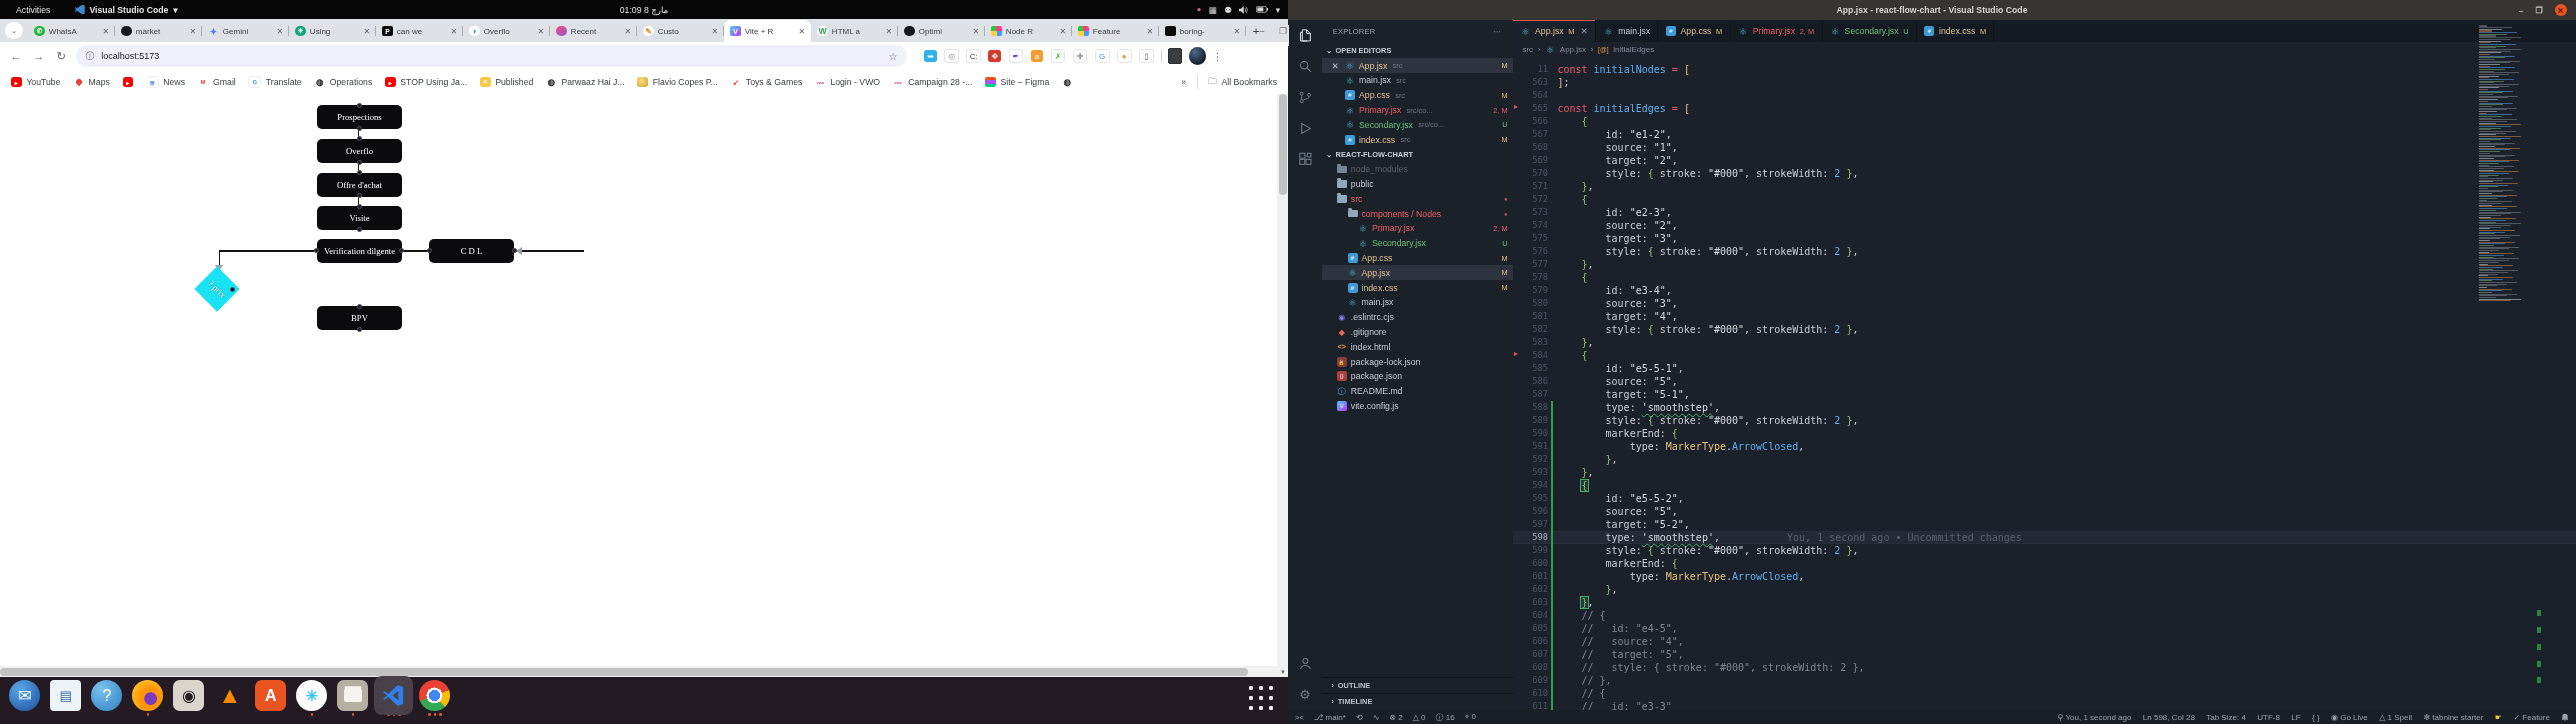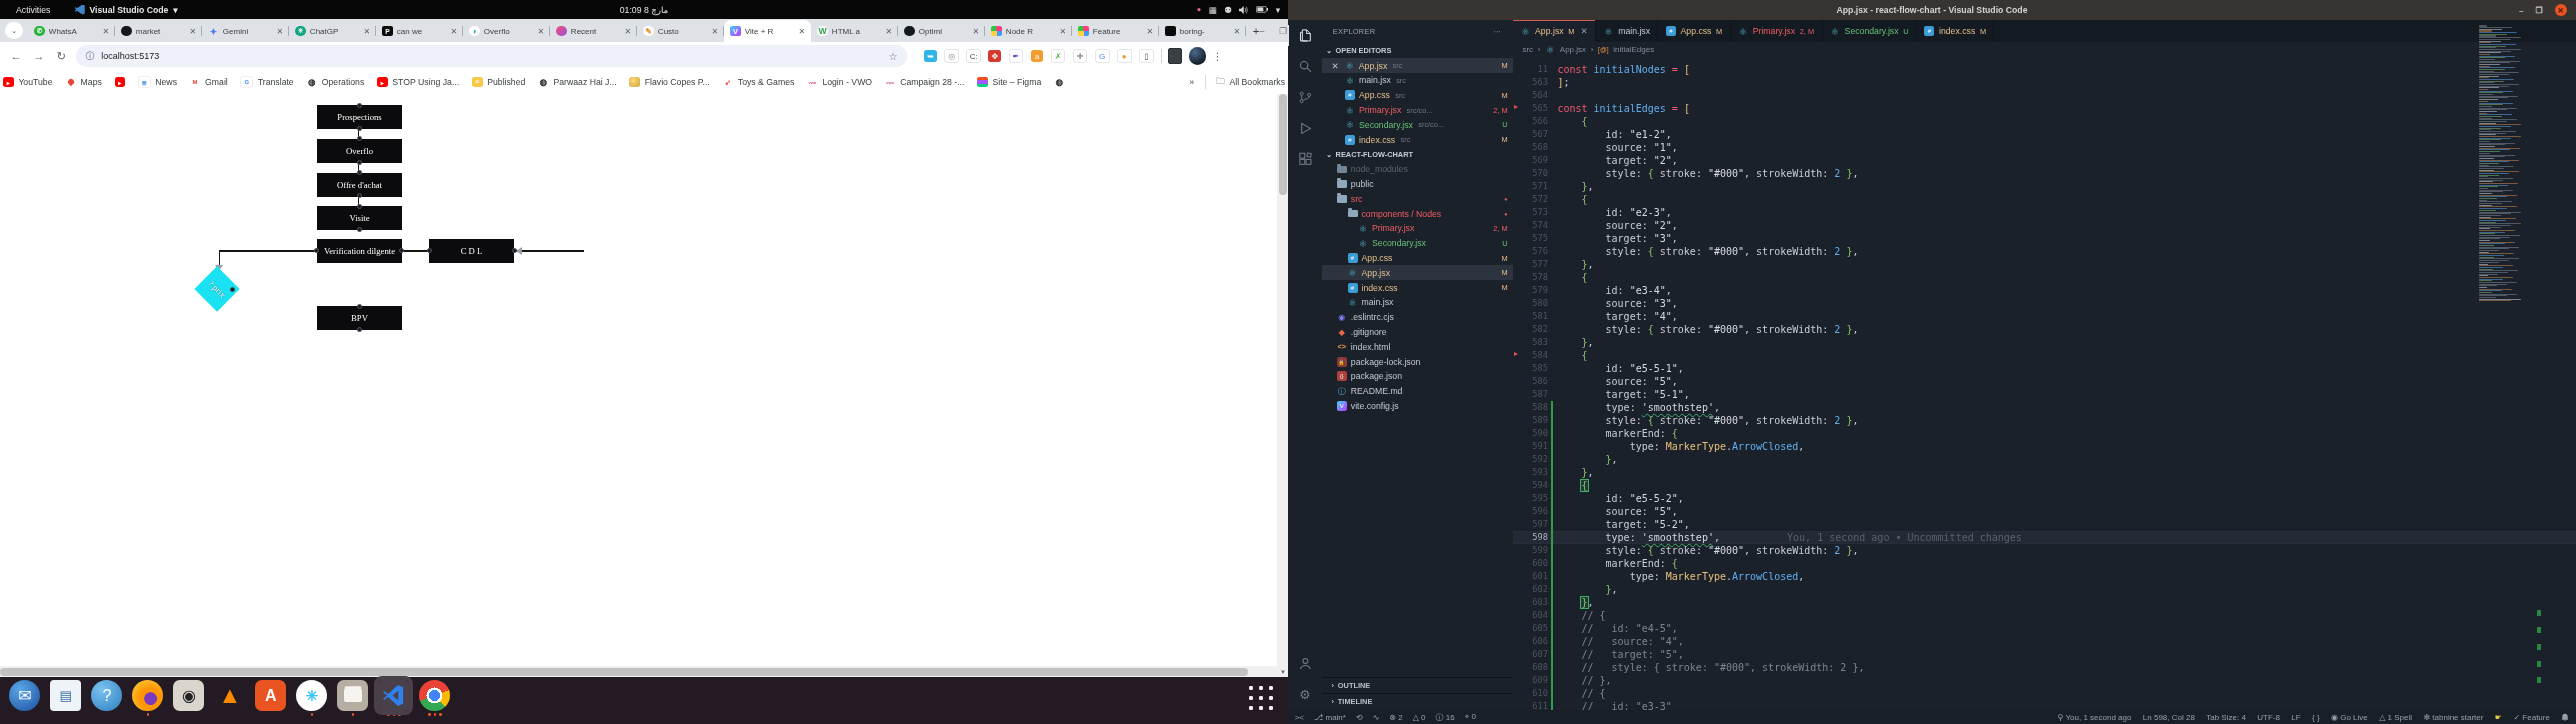--- a/index.html
+++ b/index.html
@@ -47,42 +47,42 @@
   .navbtn{color:#5f6368;font-size:11.4px;width:16px;text-align:center;}
   .omnibox{width:812px;height:21.5px;background:#eef1fa;border-radius:10.7px;display:flex;align-items:center;padding:0 9.4px;gap:6.7px;font-size:9px;color:#202124;}
   .omnibox .star{margin-left:auto;color:#5f6368;font-size:10px;}
   .extrow{display:flex;align-items:center;gap:7.4px;margin-left:10.7px;}
   .exticon{width:12.7px;height:12.7px;border-radius:2.7px;display:flex;align-items:center;justify-content:center;font-size:8px;flex:none;}
   .ext-sep{width:0.7px;height:13.4px;background:#d0d4d9;}
   .darkcard{width:11.4px;height:14px;border-radius:2px;background:#3a3f44;border:1.3px solid #2a2e33;}
   .avatar{width:17.4px;height:17.4px;border-radius:50%;background:radial-gradient(circle at 35% 30%,#4a6a8a,#17202c 70%);}
   .kebab{color:#5f6368;font-size:10px;letter-spacing:0;}
 
-  .bookmarksbar{height:24px;background:#fff;display:flex;align-items:center;gap:28px;padding:0 3px;font-size:8.7px;color:#3c4043;border-bottom:0.7px solid #eceef0;}
+  .bookmarksbar{height:24px;background:#fff;display:flex;align-items:center;gap:28px;padding:0 11px;font-size:8.7px;color:#3c4043;border-bottom:0.7px solid #eceef0;}
   .bm{display:flex;align-items:center;gap:4.7px;white-space:nowrap;}
   .bf{width:10.7px;height:10.7px;border-radius:2.7px;display:flex;align-items:center;justify-content:center;font-size:6px;font-weight:bold;color:#fff;flex:none;}
   .bf.youtube{background:#f00;}
   .bf.maps{background:#fff;}
   .bf.maps::before{content:'';width:6px;height:6px;border-radius:50% 50% 50% 0;background:#ea4335;transform:rotate(-45deg);}
   .bf.news{background:#fff;color:#4285f4;border:0.7px solid #eee;}
   .bf.gmail{background:#fff;color:#ea4335;}
   .bf.translate{background:#fff;color:#4285f4;border:0.7px solid #eee;}
   .bf.globe{background:#fff;color:#202124;font-size:8.7px;}
   .bf.chat{background:#f7c948;color:#fff;}
   .bf.avatar{background:radial-gradient(circle at 40% 35%,#ffd978,#caa53d);}
   .bf.rocket{background:#fff;color:#e8574a;font-size:7.4px;}
   .bf.vwo{background:#fff;color:#d14a8f;font-size:4px;letter-spacing:0;}
   .bf.figma{background:linear-gradient(#f24e1e 33%,#a259ff 33% 66%,#0acf83 66%);border-radius:2px;}
   .bm-right{margin-left:auto;display:flex;align-items:center;gap:10.7px;color:#3c4043;}
   .bm-vsep{width:0.7px;height:13.4px;background:#dadce0;}
 
   
   .content{position:absolute;top:75px;left:0;right:0;bottom:0;background:#fff;}
   .flow{position:absolute;left:0;top:3.4px;width:1277px;height:568px;}
-  .fnode{position:absolute;width:85px;height:23.5px;background:#0b0b0d;color:#fff;border-radius:0;display:flex;align-items:center;justify-content:center;font-family:"Liberation Serif",serif;font-size:8.7px;}
+  .fnode{position:absolute;width:85px;height:23.5px;background:#0b0b0d;color:#fff;border-radius:5px;display:flex;align-items:center;justify-content:center;font-family:"Liberation Serif",serif;font-size:8.7px;}
   .fedge{position:absolute;background:#141414;}
   .fdot{position:absolute;width:4.7px;height:4.7px;border-radius:50%;background:#1a192b;border:0.7px solid #555;box-sizing:border-box;}
   .farrow{position:absolute;width:0;height:0;}
   .farrow.down{border-left:4px solid transparent;border-right:4px solid transparent;border-top:6px solid #9aa0a8;}
   .farrow.left{border-top:4px solid transparent;border-bottom:4px solid transparent;border-right:6px solid #9aa0a8;}
   .fdiamond{position:absolute;transform:rotate(45deg);display:flex;align-items:center;justify-content:center;}
   .fdiamond span{color:#fff;font-family:"Liberation Serif",serif;font-size:8.7px;text-shadow:0 0 1.3px rgba(0,0,0,.65);white-space:nowrap;}
   .hscroll{position:absolute;left:0;bottom:0;height:10.7px;right:10.7px;background:#f1f1f1;}
   .hthumb{position:absolute;left:0;top:1.3px;height:8px;width:1248px;background:#c2c2c2;border-radius:4px;}
   .harrow{position:absolute;right:-9.4px;top:2px;color:#676767;font-size:6px;}
@@ -234,21 +234,21 @@
               <span class="tlabel">market</span>
               <span class="tclose">✕</span>
             </div>
             <div class="btab">
               <span class="fav gemini">✦</span>
               <span class="tlabel">Gemini</span>
               <span class="tclose">✕</span>
             </div>
             <div class="btab">
               <span class="fav chatgpt">✳</span>
-              <span class="tlabel">ChatGP</span>
+              <span class="tlabel">Using</span>
               <span class="tclose">✕</span>
             </div>
             <div class="btab">
               <span class="fav p-black">P</span>
               <span class="tlabel">can we</span>
               <span class="tclose">✕</span>
             </div>
             <div class="btab">
               <span class="fav overflow">◗</span>
               <span class="tlabel">Overflo</span>

